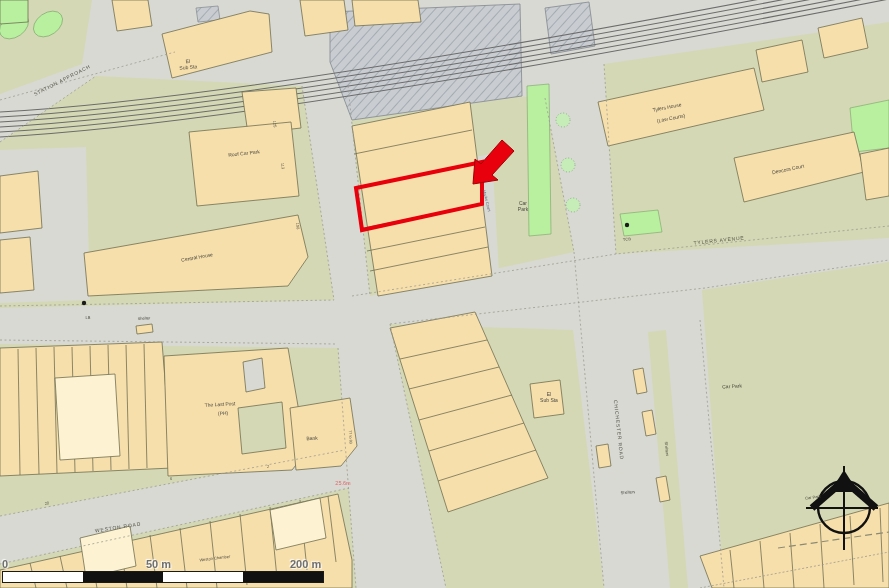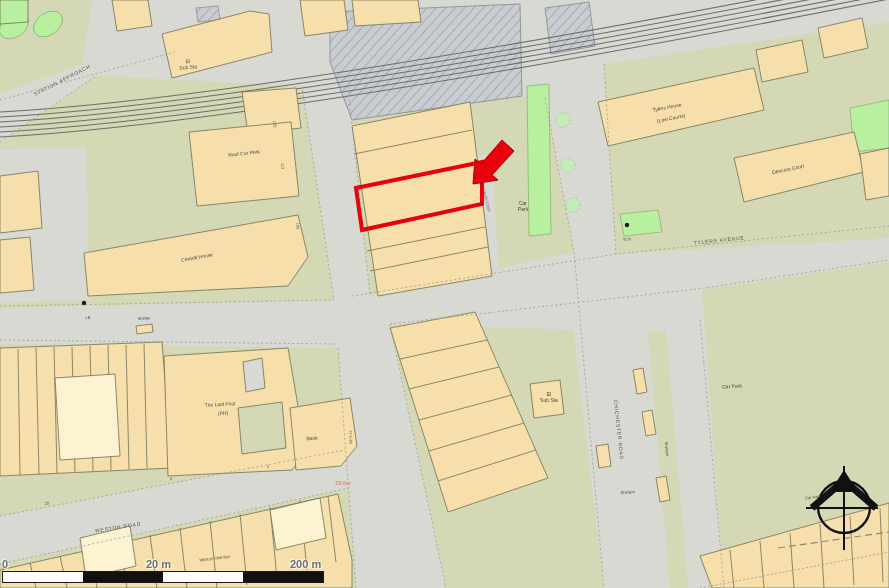--- a/index.html
+++ b/index.html
@@ -185,21 +185,21 @@
 <div class="lbl spot" style="left:343px;top:483px;transform:translate(-50%,-50%);">25.6m</div>
 <div class="lbl num" style="left:350px;top:437px;transform:translate(-50%,-50%) rotate(86deg);font-size:3.8px;">77 to 83</div>
 <div class="lbl road-name" style="left:118px;top:527px;transform:translate(-50%,-50%) rotate(-9deg);">WESTON ROAD</div>
 <div class="lbl tiny" style="left:215px;top:559px;transform:translate(-50%,-50%) rotate(-7deg);">Weston Chamber</div>
 <div class="lbl num" style="left:47px;top:504px;transform:translate(-50%,-50%) rotate(-8deg);">20</div>
 <div class="lbl num" style="left:171px;top:479px;transform:translate(-50%,-50%);">6</div>
 <div class="lbl num" style="left:268px;top:467px;transform:translate(-50%,-50%);">2</div>
 
 <div id="scalebar">
   <span class="slabel" style="left:0px;">0</span>
-  <span class="slabel" style="left:144px;">20 m</span>
+  <span class="slabel" style="left:144px;">50 m</span>
   <span class="slabel" style="left:288px;">200 m</span>
   <div class="bar">
     <div class="seg" style="width:80px;background:#ffffff;"></div>
     <div class="seg" style="width:80px;background:#111111;"></div>
     <div class="seg" style="width:80px;background:#ffffff;"></div>
     <div class="seg" style="width:80px;background:#111111;"></div>
   </div>
 </div>
 
 

